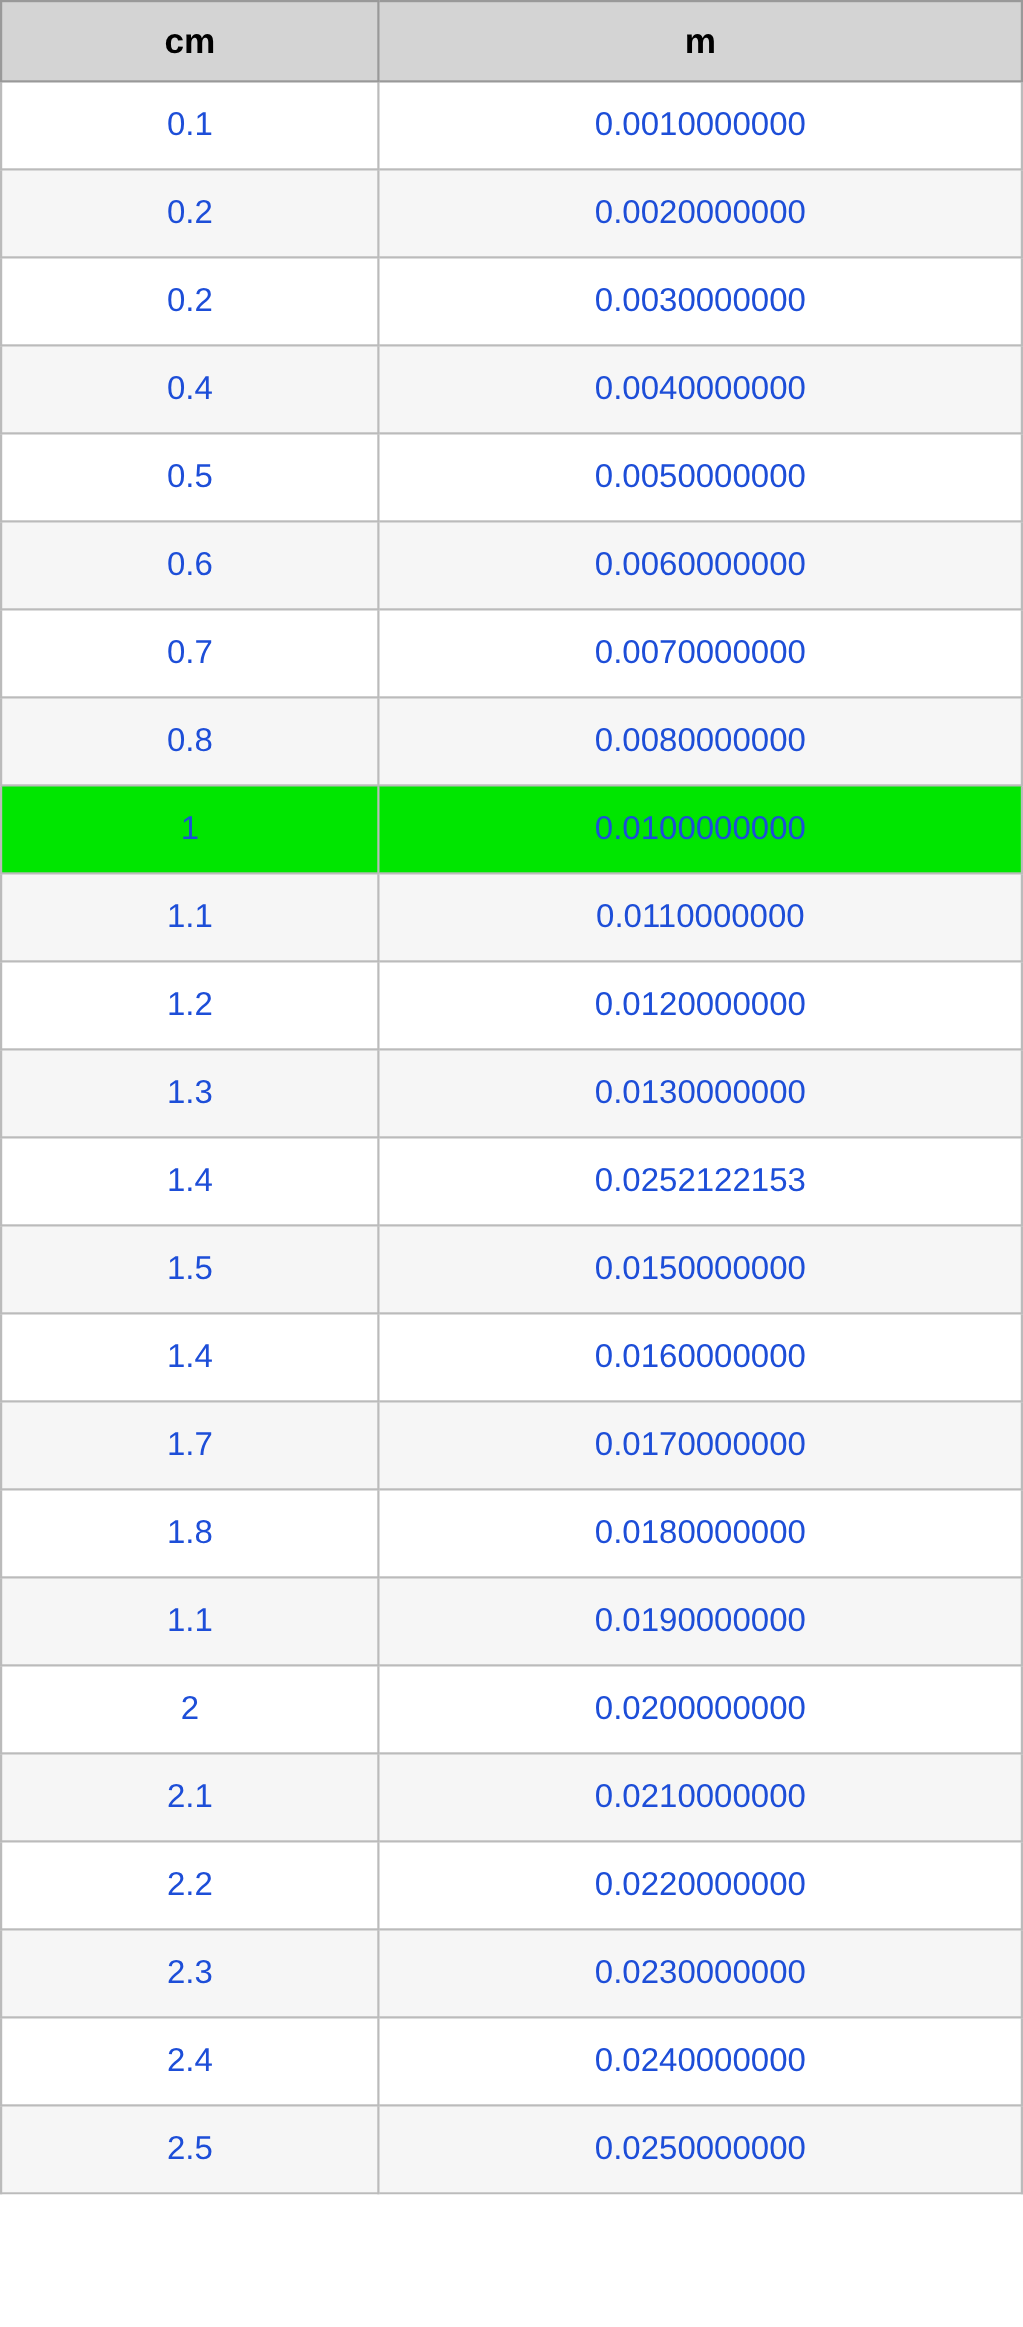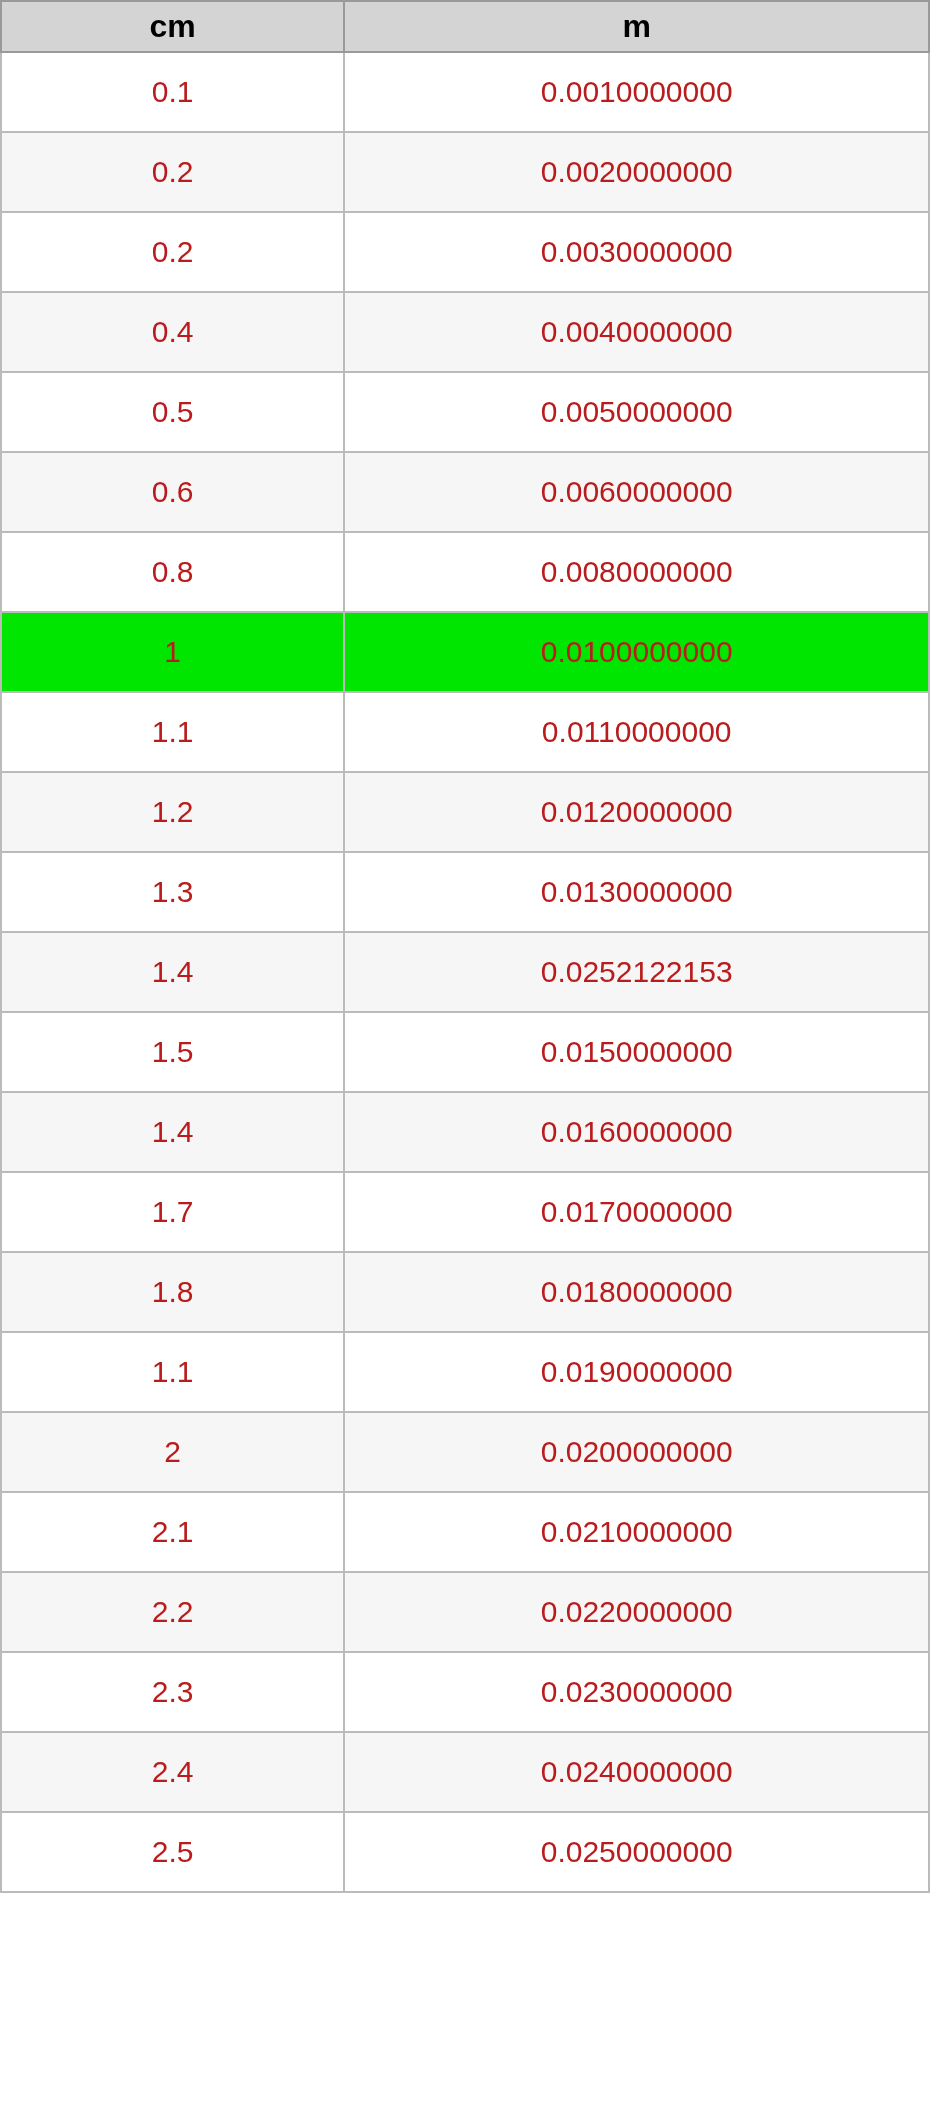--- a/index.html
+++ b/index.html
@@ -14,31 +14,31 @@
     }
     table {
       width: 100%;
       border-collapse: collapse;
       border: 2px solid #999999;
     }
     th {
       background: #d4d4d4;
       font-weight: bold;
       font-size: 32px;
-      padding: 6px 10px;
+      padding: 17px 10px;
       text-align: center;
       border: 2px solid #999999;
       color: #000000;
     }
     td {
       font-size: 30px;
       padding: 22px 10px;
       text-align: center;
       border: 2px solid #bbbbbb;
-      color: #b91c1c;
+      color: #1d4ed8;
     }
     tbody tr:nth-child(odd) td {
       background: #ffffff;
     }
     tbody tr:nth-child(even) td {
       background: #f6f6f6;
     }
     tbody tr.highlight td {
       background: #00e600;
     }
@@ -76,20 +76,24 @@
         <td>0.4</td>
         <td>0.0040000000</td>
       </tr>
       <tr>
         <td>0.5</td>
         <td>0.0050000000</td>
       </tr>
       <tr>
         <td>0.6</td>
         <td>0.0060000000</td>
+      </tr>
+      <tr>
+        <td>0.7</td>
+        <td>0.0070000000</td>
       </tr>
       <tr>
         <td>0.8</td>
         <td>0.0080000000</td>
       </tr>
       <tr class="highlight">
         <td>1</td>
         <td>0.0100000000</td>
       </tr>
       <tr>

